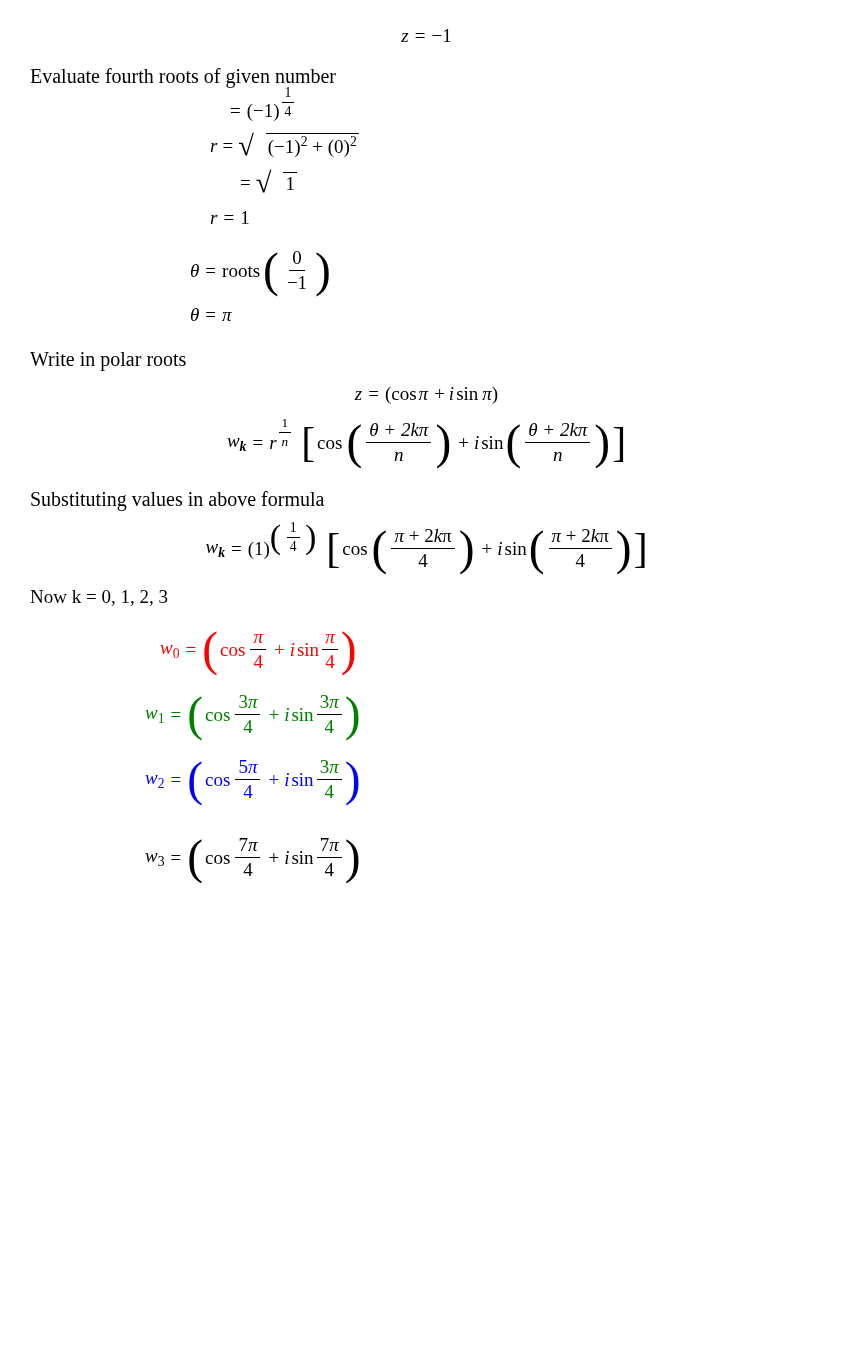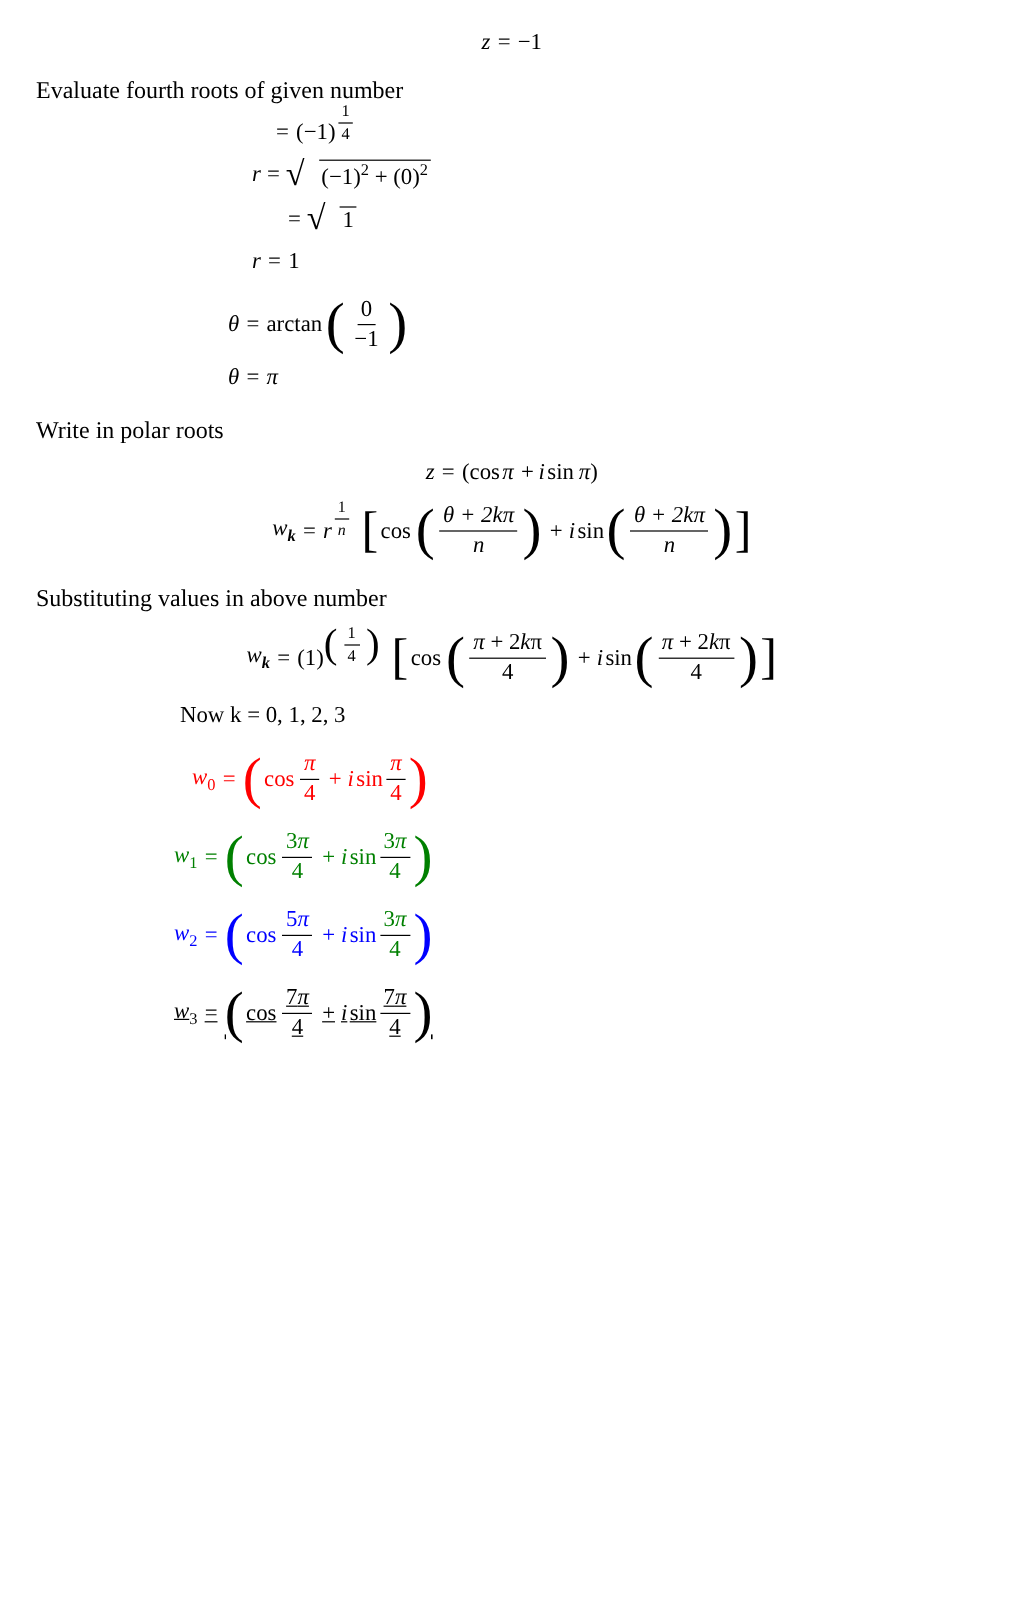--- a/index.html
+++ b/index.html
@@ -120,21 +120,21 @@
 
 <div class="formula-row" style="margin-left:180px; justify-content:flex-start; margin-top:8px;">
   <span style="font-style:italic;">r</span>
   <span style="margin:0 6px;">=</span>
   <span>1</span>
 </div>
 
 <div class="formula-row" style="margin-left:160px; justify-content:flex-start; margin-top:18px;">
   <span style="font-style:italic;">θ</span>
   <span style="margin:0 6px;">=</span>
-  <span>arctan</span>
+  <span>roots</span>
   <span class="paren-tall" style="margin:0 3px;">(</span>
   <span class="frac">
     <span class="num">0</span>
     <span class="den">−1</span>
   </span>
   <span class="paren-tall" style="margin:0 3px;">)</span>
 </div>
 
 <div class="formula-row" style="margin-left:160px; justify-content:flex-start; margin-top:10px;">
   <span style="font-style:italic;">θ</span>
@@ -182,21 +182,21 @@
   <span>sin</span>
   <span class="paren-tall" style="margin:0 2px;">(</span>
   <span class="frac">
     <span class="num" style="font-style:italic;">θ + 2<i>k</i>π</span>
     <span class="den" style="font-style:italic;"><i>n</i></span>
   </span>
   <span class="paren-tall" style="margin:0 2px;">)</span>
   <span class="big-bracket">]</span>
 </div>
 
-<div class="section-title" style="margin-top:22px;">Substituting values in above number</div>
+<div class="section-title" style="margin-top:22px;">Substituting values in above formula</div>
 
 <div class="formula-row" style="margin-top:14px; align-items:center; flex-wrap:wrap;">
   <span>
     <i>w</i><span class="sub" style="font-weight:bold; font-style:italic;">k</span>
   </span>
   <span style="margin:0 6px;">=</span>
   <span>(1)</span>
   <span style="display:inline-block; vertical-align:super; font-size:0.72em; margin-top:-22px;">
     <span class="paren-tall">(</span>
     <span class="frac">
@@ -219,21 +219,21 @@
   <span>sin</span>
   <span class="paren-tall" style="margin:0 2px;">(</span>
   <span class="frac">
     <span class="num"><i>π</i> + 2<i>k</i>π</span>
     <span class="den">4</span>
   </span>
   <span class="paren-tall" style="margin:0 2px;">)</span>
   <span class="big-bracket">]</span>
 </div>
 
-<div class="formula-row" style="margin-left:120px; justify-content:flex-start; margin-top:14px;">
+<div class="formula-row" style="justify-content:flex-start; margin-top:14px;">
   <span>Now   k = 0, 1, 2, 3</span>
 </div>
 
 <div class="formula-row red" style="margin-top:18px; margin-left:130px; justify-content:flex-start; align-items:center;">
   <span><i>w</i><span class="sub">0</span></span>
   <span style="margin:0 6px;">=</span>
   <span class="paren-tall">(</span>
   <span style="margin:0 2px;">cos</span>
   <span class="frac" style="margin:0 3px;">
     <span class="num"><i>π</i></span>
@@ -280,21 +280,21 @@
   <span style="margin:0 5px;">+</span>
   <span style="font-style:italic; margin-right:2px;">i</span>
   <span>sin</span>
   <span class="frac" style="margin:0 3px; color:green;">
     <span class="num">3<i>π</i></span>
     <span class="den">4</span>
   </span>
   <span class="paren-tall">)</span>
 </div>
 
-<div class="formula-row" style="margin-top:18px; margin-left:115px; justify-content:flex-start; align-items:center;text-decoration:underline;">
+<div class="formula-row" style="margin-top:31px; margin-left:115px; justify-content:flex-start; align-items:center;">
   <span><i>w</i><span class="sub">3</span></span>
   <span style="margin:0 6px;">=</span>
   <span class="paren-tall">(</span>
   <span style="margin:0 2px;">cos</span>
   <span class="frac" style="margin:0 3px;">
     <span class="num">7<i>π</i></span>
     <span class="den">4</span>
   </span>
   <span style="margin:0 5px;">+</span>
   <span style="font-style:italic; margin-right:2px;">i</span>

